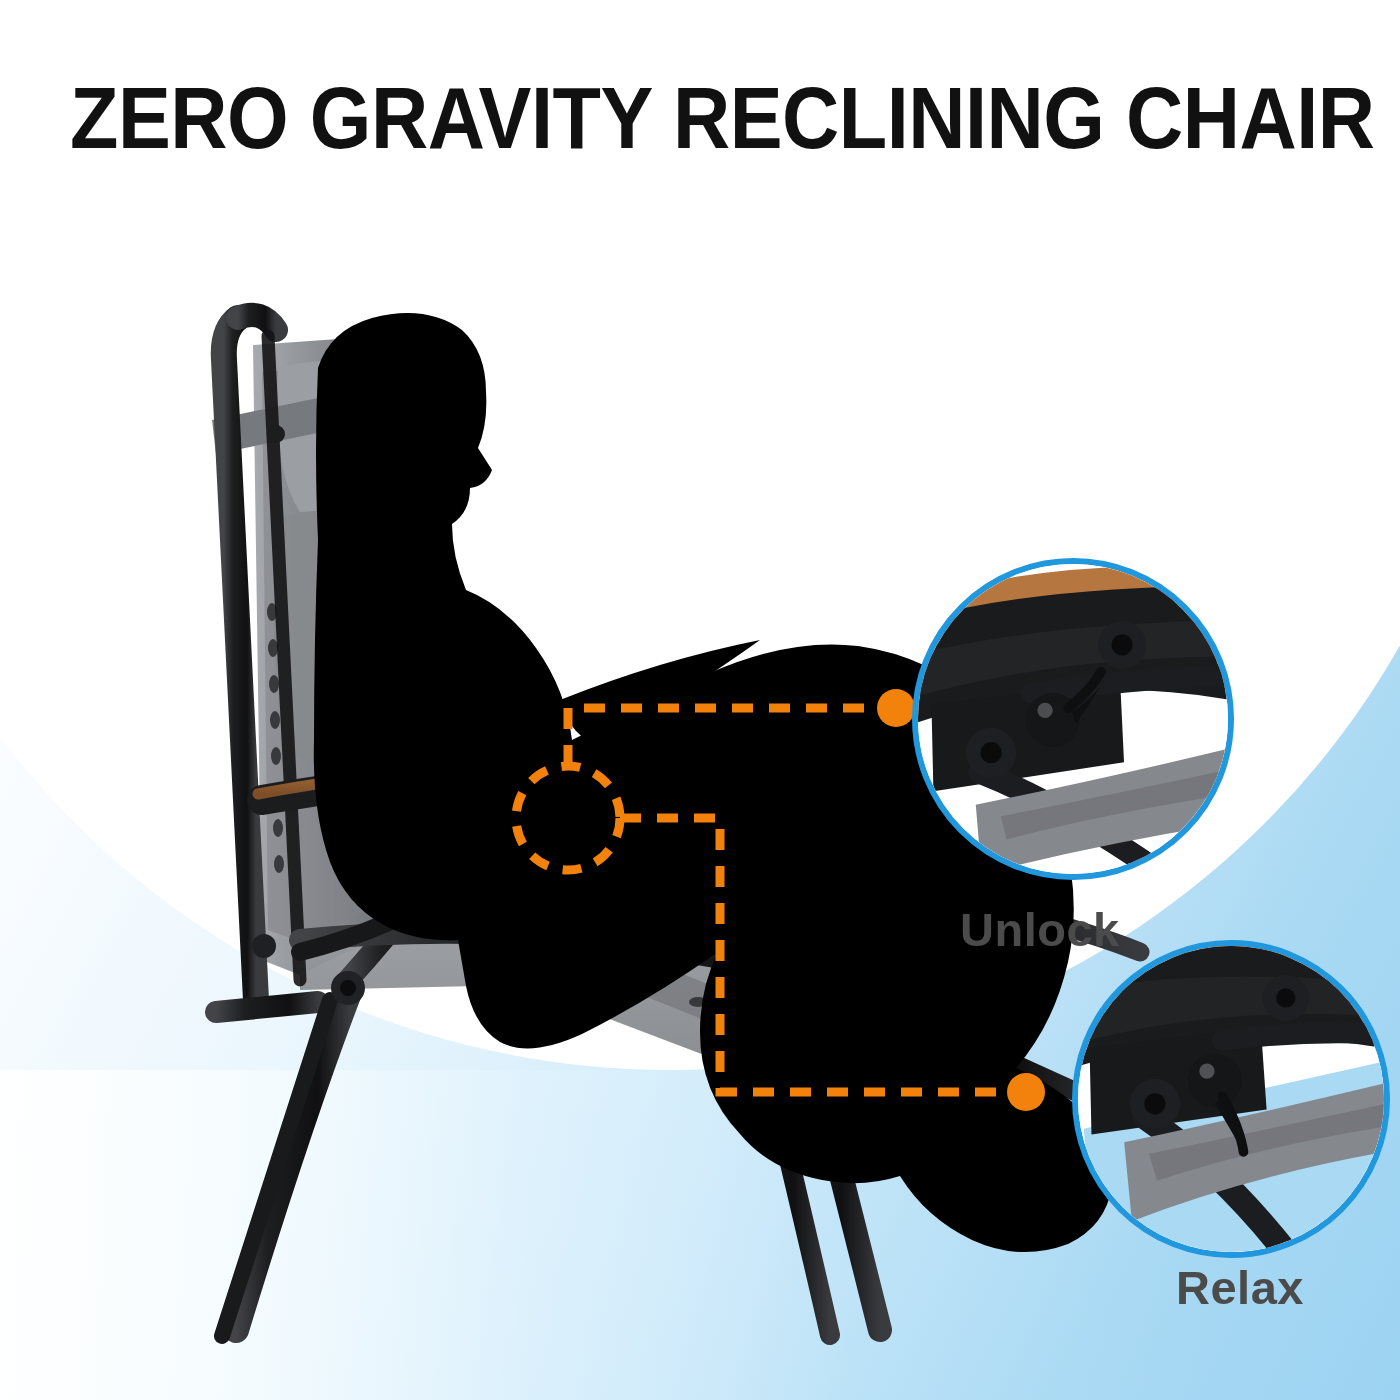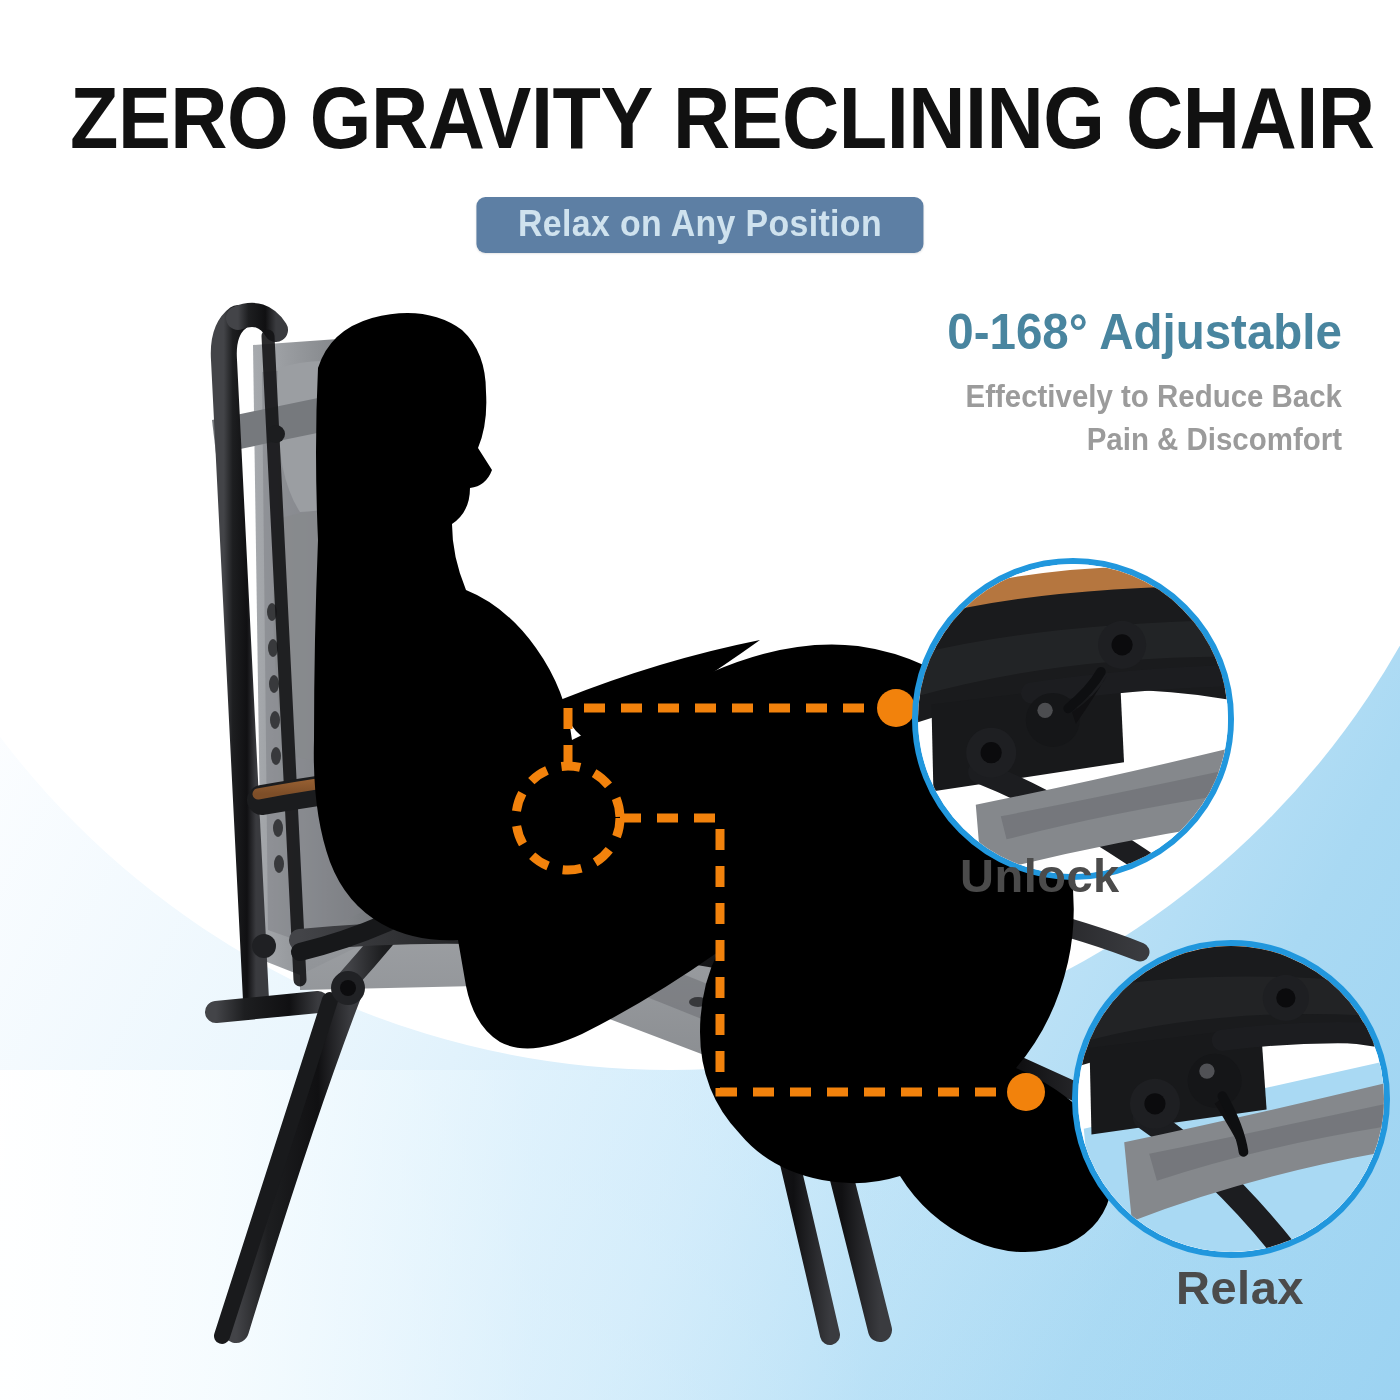--- a/index.html
+++ b/index.html
@@ -165,31 +165,21 @@
 <body>
 
 <div id="stage">
 
   <div class="bg-blue-wash"></div>
   <div class="bg-white-circle"></div>
   <div class="bg-bottom-fade"></div>
 
   <div class="title">ZERO GRAVITY RECLINING CHAIR</div>
 
-  <div class="subtitle-badge">
-    <span>Relax on Any Position</span>
-  </div>
-
-  <div class="feature-block">
-    <div class="feature-head">0-168°  Adjustable</div>
-    <div class="feature-sub">
-      <div>Effectively to Reduce Back</div>
-      <div>Pain &amp; Discomfort</div>
-    </div>
-  </div>
+
 
   <svg class="chair-art" viewBox="0 0 1400 1400">
     <defs>
       <linearGradient id="gFabric" x1="0" y1="0" x2="1" y2="0">
         <stop offset="0%" stop-color="#a7aaae"></stop>
         <stop offset="45%" stop-color="#8d9094"></stop>
         <stop offset="100%" stop-color="#6e7175"></stop>
       </linearGradient>
       <linearGradient id="gFabric2" x1="0" y1="0" x2="0" y2="1">
         <stop offset="0%" stop-color="#9a9da1"></stop>
@@ -367,21 +357,21 @@
         <circle cx="212" cy="84" r="11" fill="#0b0b0d"></circle>
       <circle cx="76" cy="196" r="26" fill="#1e1f22"></circle>
         <circle cx="76" cy="196" r="11" fill="#0b0b0d"></circle>
 
       <circle cx="140" cy="162" r="28" fill="#151618"></circle>
       <circle cx="132" cy="152" r="8" fill="#4c4d50"></circle>
       <path d="M160,154 Q186,136 196,116 Q182,140 164,166 Z" fill="#101012"></path>
       <path d="M156,150 Q180,130 190,112" stroke="#0e0f11" stroke-width="10" fill="none" stroke-linecap="round"></path>
     </svg>
   </div>
-  <div class="callout-label" style="left:960px; top:852px;">
+  <div class="callout-label" style="left:960px; top:906px;">
     <span class="pill"></span>
     <span>Unlock</span>
   </div>
 
   <div class="callout" style="left:1072px; top:940px; width:318px; height:318px;">
     <svg class="callout-inner" viewBox="0 0 318 318">
       <rect x="0" y="0" width="318" height="318" fill="#ffffff"></rect>
 
       <path d="M318,120 L318,318 L40,318 Q10,250 6,190 Z" fill="#a9d9f3"></path>
 

